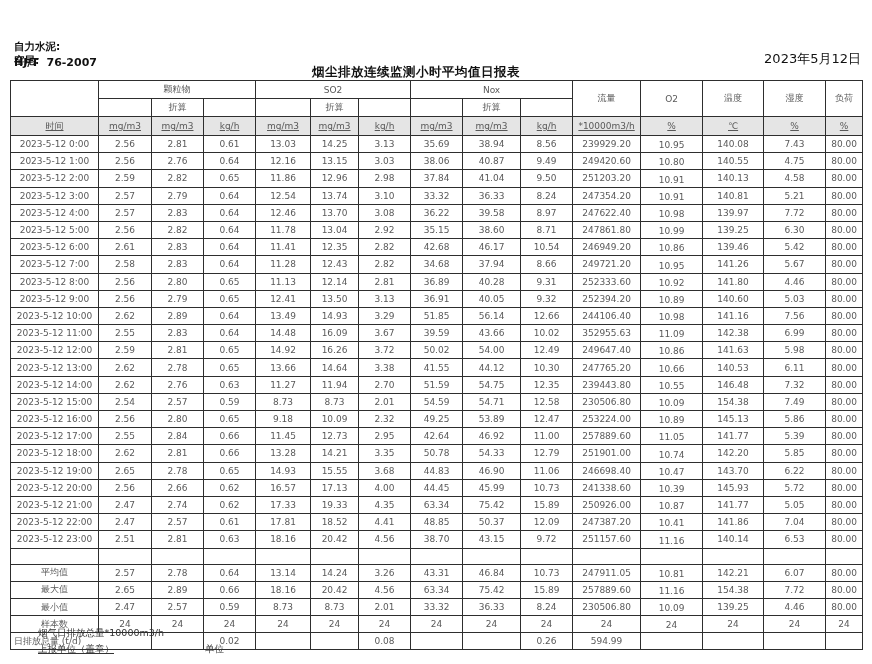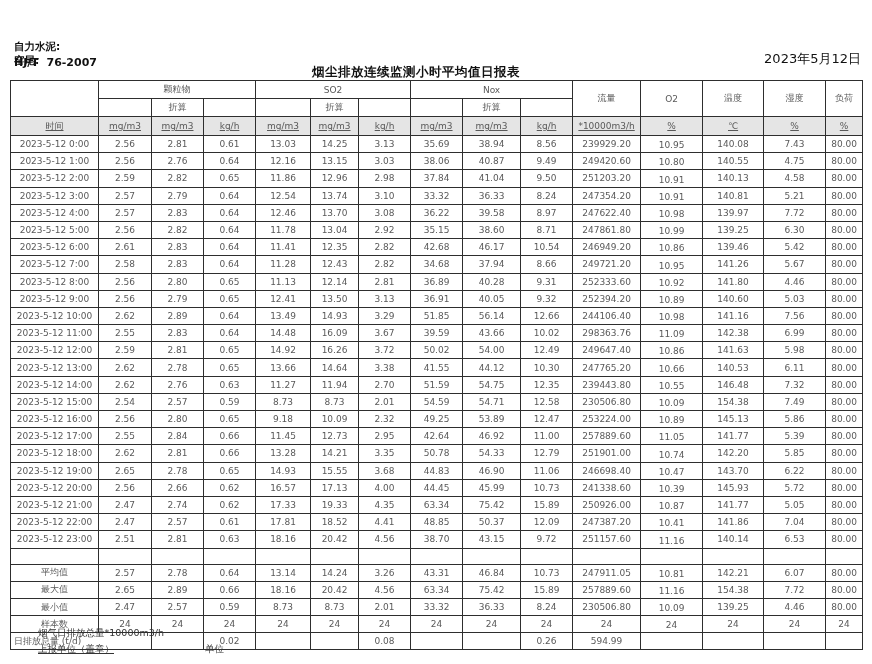--- a/index.html
+++ b/index.html
@@ -308,21 +308,21 @@
           <td>2023-5-12 11:00</td>
           <td>2.55</td>
           <td>2.83</td>
           <td>0.64</td>
           <td>14.48</td>
           <td>16.09</td>
           <td>3.67</td>
           <td>39.59</td>
           <td>43.66</td>
           <td>10.02</td>
-          <td>298363.76</td>
+          <td>352955.63</td>
           <td class="o2">11.09</td>
           <td>142.38</td>
           <td>6.99</td>
           <td>80.00</td>
         </tr>
         <tr class="data-row">
           <td>2023-5-12 12:00</td>
           <td>2.59</td>
           <td>2.81</td>
           <td>0.65</td>

